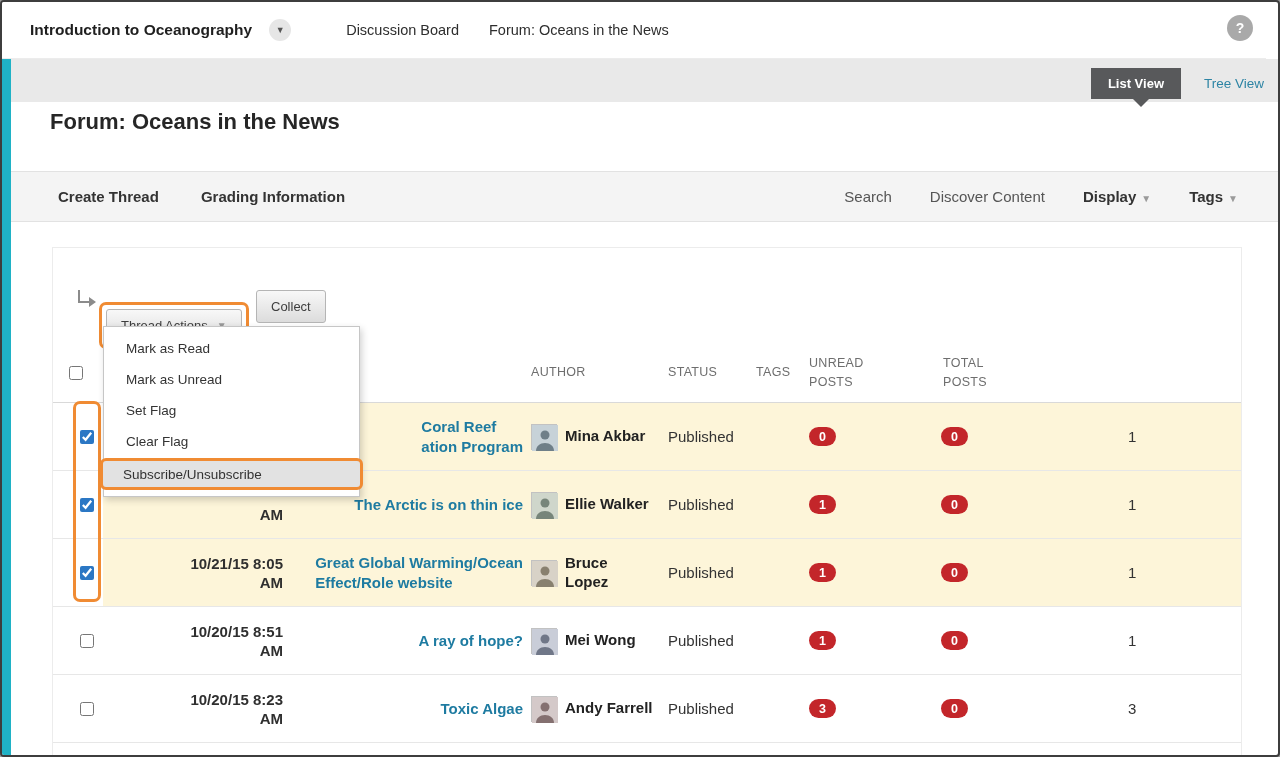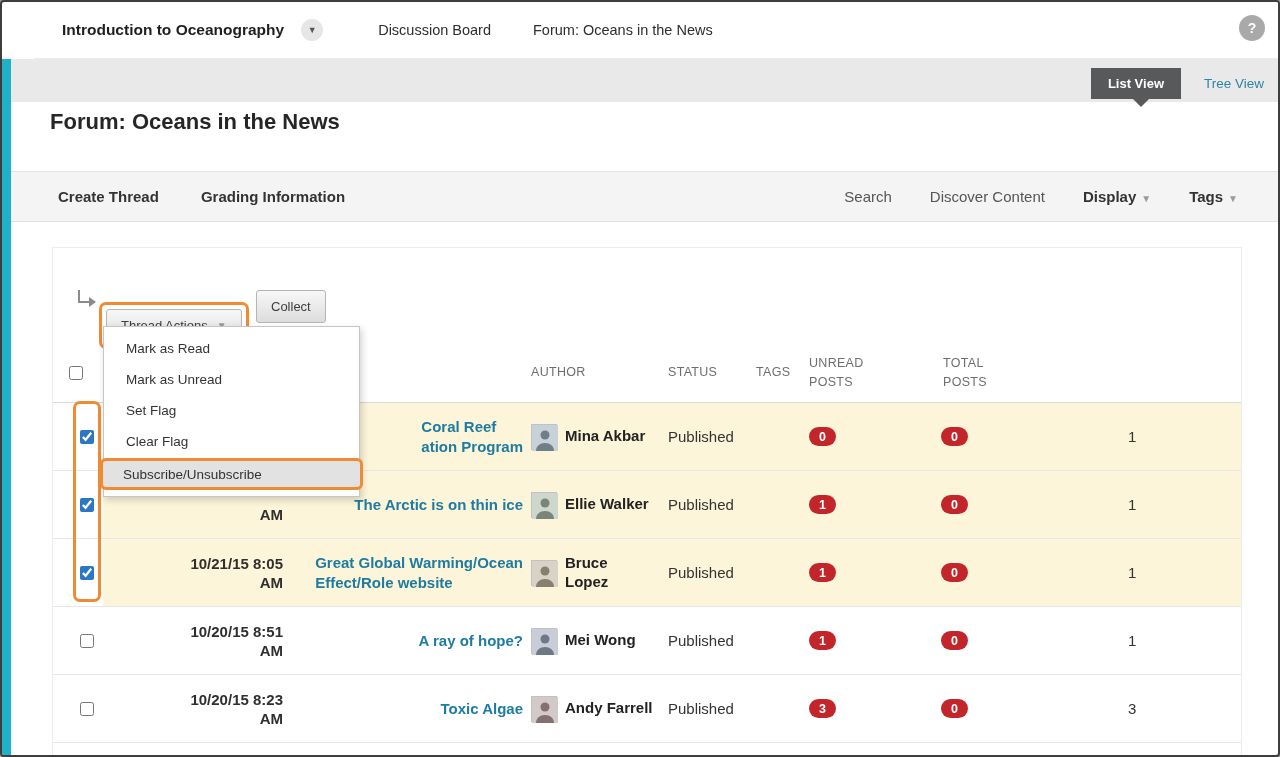--- a/index.html
+++ b/index.html
@@ -3,26 +3,26 @@
 <meta charset="utf-8">
 <style>
   * { margin:0; padding:0; box-sizing:border-box; }
   html,body { background:#9a9a9a; }
   body { font-family:"Liberation Sans", sans-serif; }
 
   .frame { position:relative; width:1280px; height:757px; margin:0 auto; background:#fff;
            border:2px solid #3d3d3d; border-radius:4px; overflow:hidden; }
 
   
-  .topbar { position:absolute; top:0; left:0; right:0; height:57px; background:#fff;
-            display:flex; align-items:center; padding-left:28px; border-bottom:1px solid #ececec; z-index:8;margin-left:32px; }
+  .topbar { position:absolute; top:0; left:0; right:12px; height:57px; background:#fff;
+            display:flex; align-items:center; padding-left:28px; border-bottom:1px solid #ececec; z-index:8; }
   .course-title { font-weight:bold; font-size:15.5px; color:#1f1f1f; }
   .chev-circle { width:22px; height:22px; border-radius:50%; background:#e6e6e6; color:#555;
                  display:flex; align-items:center; justify-content:center; font-size:9px; margin-left:17px; cursor:pointer; }
-  .topnav { display:flex; gap:42px; margin-left:55px; font-size:14.5px; color:#2e2e2e; }
+  .topnav { display:flex; gap:30px; margin-left:55px; font-size:14.5px; color:#2e2e2e; }
   .topnav span { cursor:pointer; }
   .help-circle { position:absolute; right:13px; top:13px; width:26px; height:26px; border-radius:50%;
                  background:#a9a9a9; color:#fff; display:flex; align-items:center; justify-content:center;
                  font-size:14px; font-weight:bold; cursor:pointer; }
 
   
   .teal { position:absolute; left:0; top:57px; bottom:0; width:9px; background:#1fb2c6; z-index:9; }
 
   
   .band { position:absolute; left:0; right:0; top:57px; height:43px; background:#e9e9e9; }

